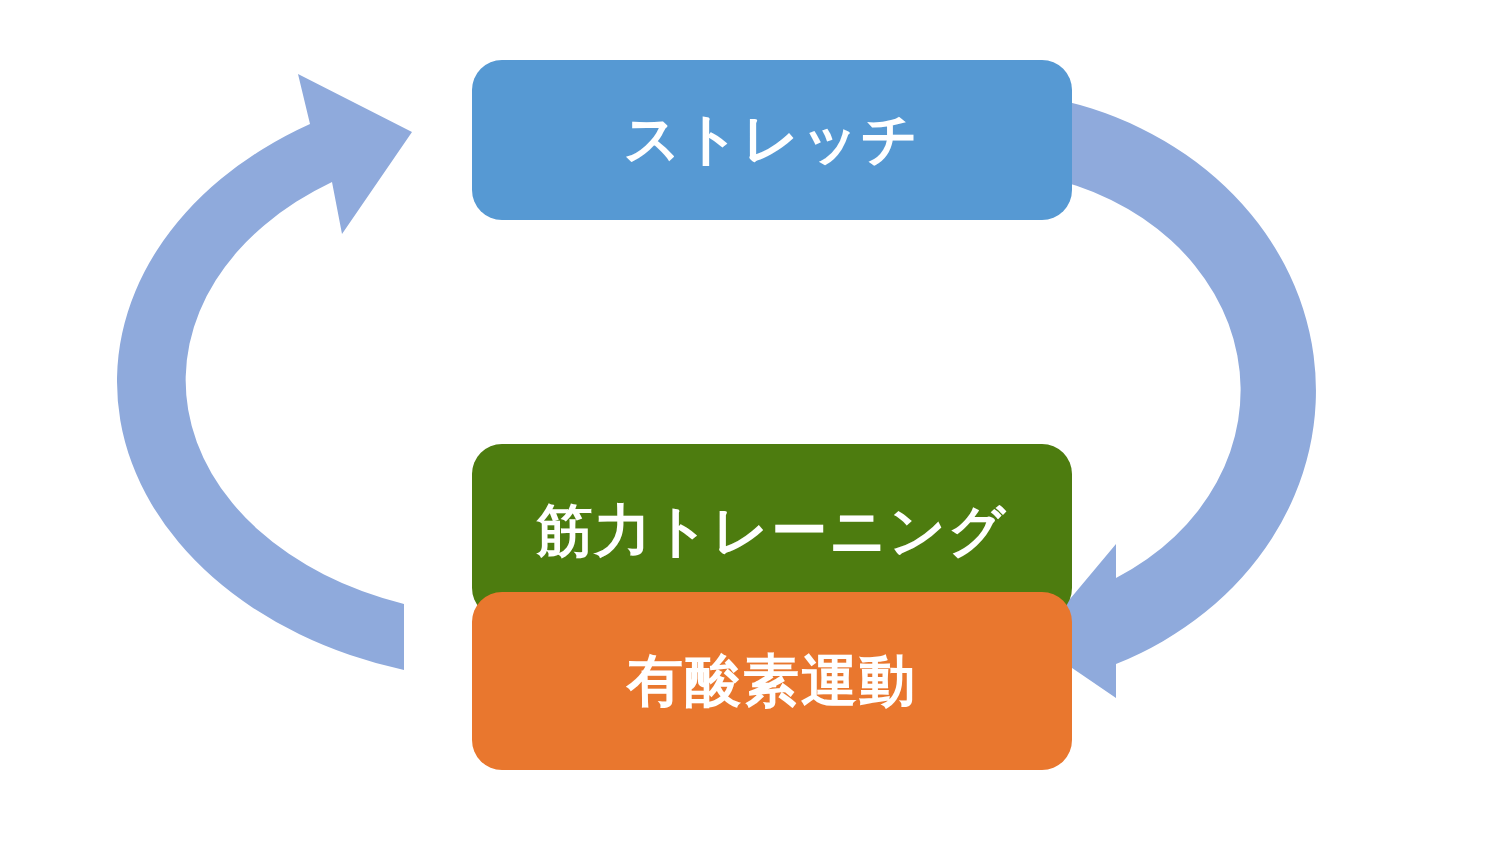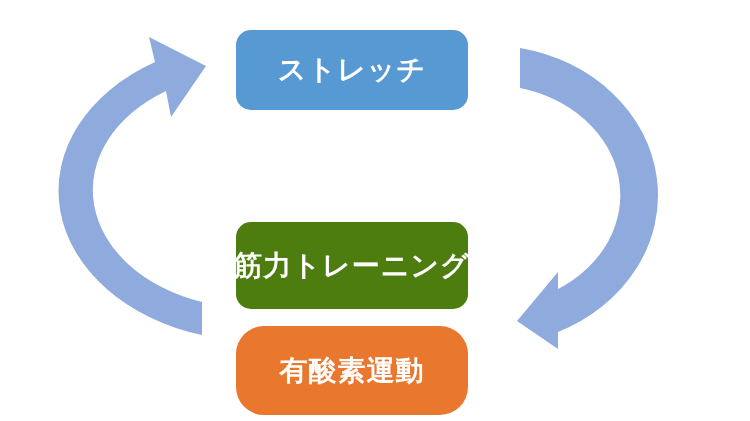--- a/index.html
+++ b/index.html
@@ -18,38 +18,38 @@
   .arrow-layer {
     position: absolute;
     left: 0;
     top: 0;
     width: 750px;
     height: 421px;
   }
   .node {
     position: absolute;
     left: 236px;
-    width: 232px;
+    width: 300px;
     border-radius: 15px;
     display: flex;
     align-items: center;
     justify-content: center;
     box-sizing: border-box;
   }
   .node-label {
     color: #ffffff;
     font-size: 28px;
     font-weight: 700;
     letter-spacing: 1px;
     white-space: nowrap;
     line-height: 1;
   }
   .node-top    { top: 30px;  height: 80px; }
   .node-mid    { top: 222px; height: 87px; }
-  .node-bottom { top: 326px; height: 89px; border-radius: 28px; }
+  .node-bottom { top: 296px; height: 89px; }
 </style>
 </head>
 <body>
 
 <div class="stage">
 
   <svg class="arrow-layer" viewBox="0 0 750 421" xmlns="http://www.w3.org/2000/svg">
 
     <path d="M 202 335
              A 198 150 0 0 1 155 62

